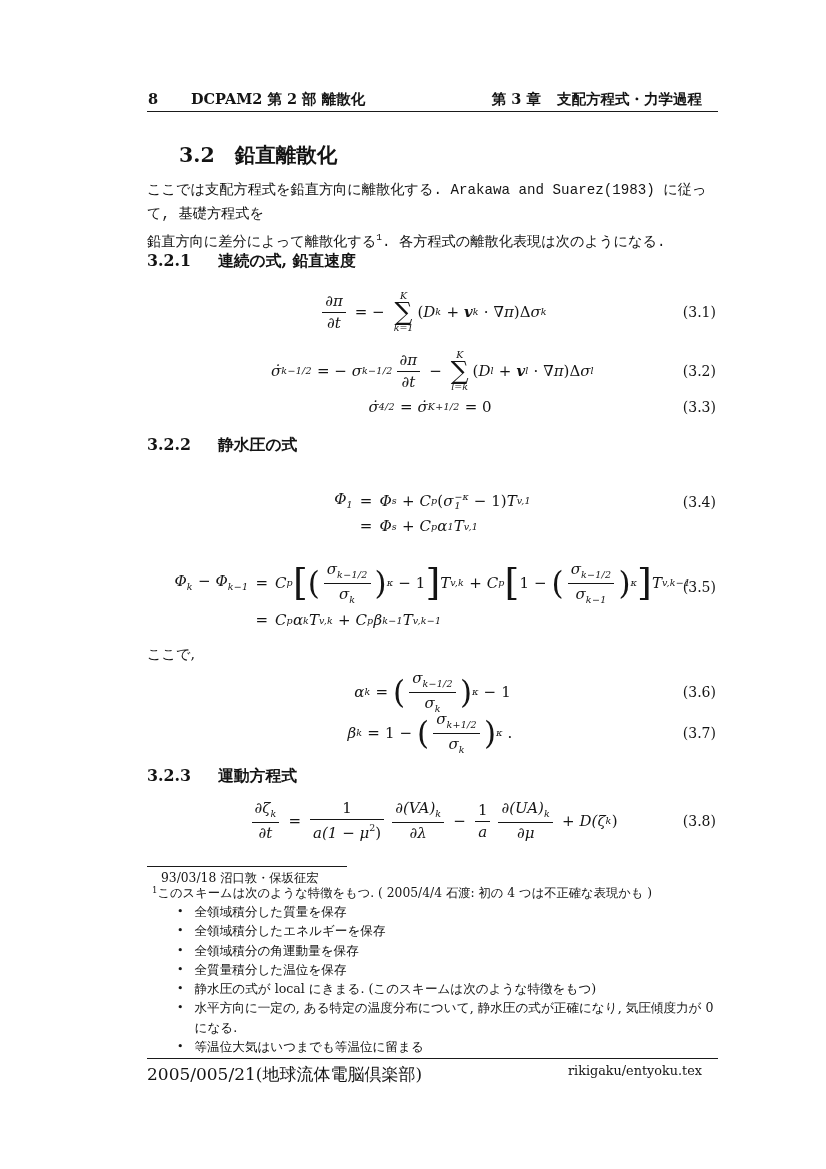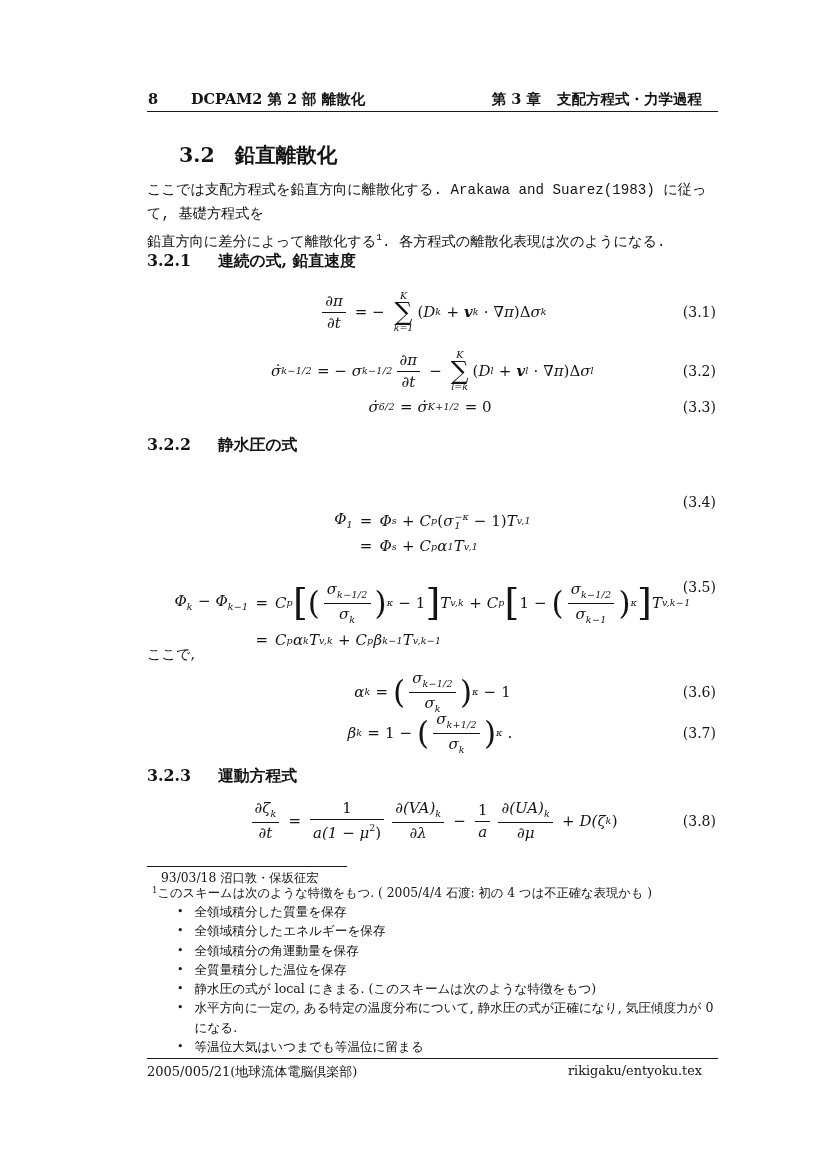--- a/index.html
+++ b/index.html
@@ -17,21 +17,21 @@
   .sec .num{margin-right:20px;}
   .ssec{position:absolute;left:147px;font-weight:bold;font-size:15.8px;}
   .ssec .num{margin-right:27px;}
   
   .intro{position:absolute;top:178px;left:147px;width:578px;font-size:14.2px;line-height:24px;font-family:Liberation Mono, monospace;}
   .fnmark{font-size:9.5px;vertical-align:6px;}
   
   .eq{position:absolute;left:147px;width:571px;display:flex;align-items:center;justify-content:center;
       font-size:15px;line-height:1;}
   .eqg{position:absolute;left:147px;width:571px;display:flex;justify-content:center;font-size:15px;line-height:1;}
-  .algn{display:grid;grid-template-columns:auto auto auto;column-gap:7px;row-gap:9px;align-items:center;margin-top:20px;}
+  .algn{display:grid;grid-template-columns:auto auto auto;column-gap:7px;row-gap:9px;align-items:center;}
   .algn .cl{justify-self:end;}
   .algn .cr{justify-self:start;display:flex;align-items:center;}
   .eqno{position:absolute;right:2px;font-size:14px;font-style:normal;}
   .eq .eqno{top:50%;transform:translateY(-50%);}
   .v{font-style:italic;}
   .bv{font-style:italic;font-weight:bold;}
   .sb{font-size:9.5px;font-style:italic;vertical-align:-4px;letter-spacing:0.3px;}
   .sp{font-size:9.5px;vertical-align:7px;}
   .sph{font-size:10px;font-style:italic;vertical-align:17px;}
   .op{margin:0 5px;}
@@ -47,21 +47,21 @@
       font-style:italic;vertical-align:-5px;margin-left:1px;}
   .where{position:absolute;top:645px;left:147px;font-size:14.2px;}
   
   .fn-date{position:absolute;top:870px;left:161px;font-size:12.3px;}
   .fn-text{position:absolute;top:885px;left:152px;font-size:12.3px;}
   .fn-text .fnmark{vertical-align:4px;font-size:8.5px;}
   .fn-list{position:absolute;top:902px;left:177px;width:545px;font-size:12.6px;}
   .fn-item{display:flex;gap:11px;line-height:19.3px;}
   .blt{font-size:11px;}
   
-  .ftr-l{position:absolute;top:1063px;left:147px;font-size:13px;}
+  .ftr-l{position:absolute;top:1063px;left:147px;font-size:17px;}
   .ftr-r{position:absolute;top:1063px;right:124px;font-size:12.8px;}
 </style>
 </head>
 <body>
 
 <div class="page">
 
   <div class="hdr">
     <span class="pn">8</span>
     <span class="lt">DCPAM2 第 2 部 離散化</span>
@@ -134,21 +134,21 @@
     <span class="op">·</span>
     <span class="v">∇π</span>
     <span>)Δ</span>
       <span class="v">σ</span>
       <span class="sb">l</span>
     <span class="eqno">(3.2)</span>
   </div>
 
   <div class="eq" style="top:396px;height:22px">
     <span class="v">σ̇</span>
-      <span class="sb">6/2</span>
+      <span class="sb">4/2</span>
     <span class="op">=</span>
     <span class="v">σ̇</span>
       <span class="sb">K+1/2</span>
     <span class="op">= 0</span>
     <span class="eqno">(3.3)</span>
   </div>
 
   <div class="ssec" style="top:435px">
     <span class="num">3.2.2</span><span>静水圧の式</span>
   </div>

